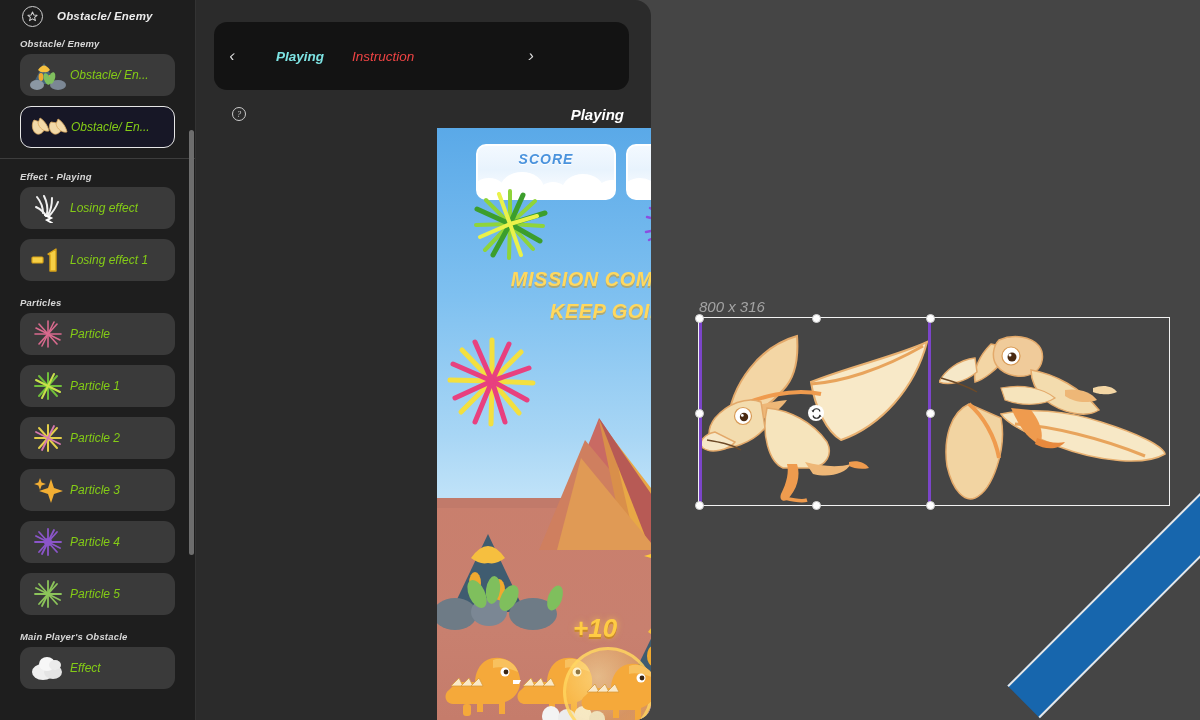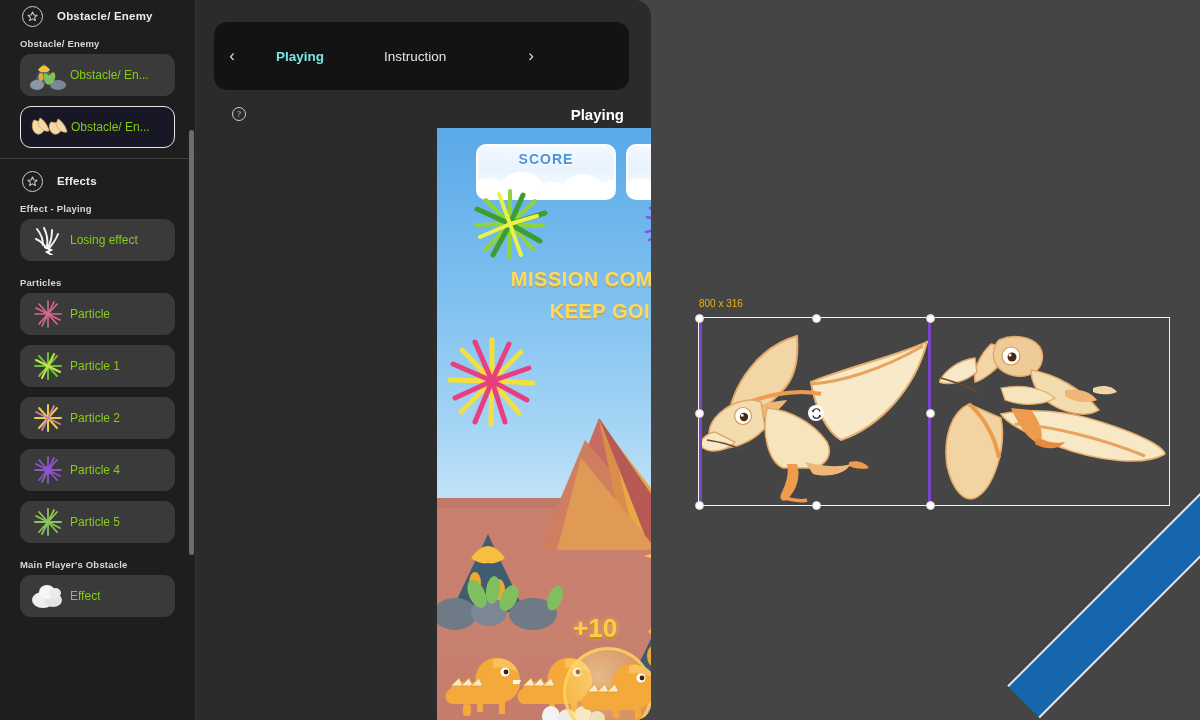--- a/index.html
+++ b/index.html
@@ -2,21 +2,21 @@
 <html><head>
 <meta charset="utf-8">
 <style>
   * { box-sizing: border-box; margin: 0; padding: 0; }
   html, body {
     width: 1200px; height: 720px;
     background: #454545;
     font-family: "Liberation Sans", sans-serif;
     overflow: hidden;
   }
-  #root { position: relative; width: 1200px; height: 520px; }
+  #root { position: relative; width: 1200px; height: 520px; font-style: italic; }
 
   
   .sidebar {
     position: absolute; left: 0; top: 0;
     width: 196px; height: 720px;
     background: #1e1e1e;
     overflow: hidden;
   }
   .side-section { position: relative; }
   .side-head {
@@ -94,21 +94,21 @@
     width: 28px; text-align: center;
     color: #dcdcdc; font-size: 17px; cursor: pointer;
     user-select: none;
   }
   .tb-arrow.left { margin-left: 4px; }
   .tabs { flex: 1; display: flex; align-items: center; }
   .tab {
     font-size: 13.5px; cursor: pointer; white-space: nowrap;
   }
   .tab.playing { color: #7de3e3; font-weight: bold; margin-left: 30px; }
-  .tab.instruction { color: #e5e5e5; margin-left: 60px; }
+  .tab.instruction { color: #ef4444; margin-left: 28px; }
   .preview-btn {
     position: absolute; right: 0; top: 0;
     width: 100px; height: 68px;
     background: #2b2b2b; border-radius: 13px;
     display: flex; align-items: center; justify-content: center;
     cursor: pointer;
   }
   .play-tri { margin-right: 8px; display: block; }
   .preview-label { color: #f0f0f0; font-size: 12.5px; }
 
@@ -181,21 +181,21 @@
   }
 
   
   .workspace {
     position: absolute; left: 651px; top: 0;
     width: 549px; height: 720px;
     background: #454545;
   }
   .size-label {
     position: absolute; left: 699px; top: 298px;
-    color: #eab308; font-size: 10px;
+    color: #a3a3a3; font-size: 15px;
   }
   .selbox {
     position: absolute; left: 698px; top: 317px;
     width: 472px; height: 189px;
     border: 1.3px solid #f2f2f2;
     background: #454545;
   }
   .frame-div {
     position: absolute; top: 0; width: 2.6px; height: 100%;
     background: #7b45c9;
@@ -267,43 +267,44 @@
                   <path d="M2 6 C-1 9 0 16 5 18 C9 19 13 15 13 11 L8 7 Z"></path>
                   <path d="M9 3 C13 5 17 11 18 16 C13 17 8 13 7 8 Z"></path>
                 </g>
               </svg>
             </div>
             <div class="lbl">Obstacle/ En...</div>
           </div>
         </div>
         <div class="sb-divider"></div>
         <div class="side-section">
-          <div class="side-head">
-            <div class="star-circle">
-              <svg width="11" height="11" viewBox="0 0 12 12">
-                <polygon points="6,1 7.5,4.4 11,4.7 8.3,7 9.2,10.5 6,8.6 2.8,10.5 3.7,7 1,4.7 4.5,4.4" fill="none" stroke="#cfcfcf" stroke-width="1.1" stroke-linejoin="round"></polygon>
-              </svg>
-            </div>
-            <div class="side-head-title">Effects</div>
-          </div>
           <div class="side-group-label">Effect - Playing</div>
           <div class="list-item">
             <div class="thumb">
               <svg width="34" height="30" viewBox="0 0 34 30">
                 <g stroke="#f0f0f0" stroke-width="2" stroke-linecap="round" fill="none">
                   <path d="M6 4 C10 9 12 14 12 20"></path>
                   <path d="M13 3 C16 9 17 15 16 21"></path>
                   <path d="M21 5 C21 11 20 17 17 22"></path>
                   <path d="M27 9 C25 14 22 19 18 23"></path>
                   <path d="M5 14 C9 16 13 19 15 23"></path>
                 </g>
                 <path d="M14 22 l6 3 l-4 2 l5 3" stroke="#fff" stroke-width="2" fill="none" stroke-linecap="round"></path>
               </svg>
             </div>
             <div class="lbl">Losing effect</div>
+          </div>
+          <div class="list-item">
+            <div class="thumb">
+              <svg width="36" height="28" viewBox="0 0 36 28">
+                <rect x="2" y="11" width="11" height="6" rx="1" fill="#f6cf45" stroke="#d8a318" stroke-width="1.2"></rect>
+                <path d="M18 8 L26 3 L26 25 L20 25 L20 9 Z" fill="#f6cf45" stroke="#d8a318" stroke-width="1.4" stroke-linejoin="round"></path>
+              </svg>
+            </div>
+            <div class="lbl">Losing effect 1</div>
           </div>
           <div class="side-group-label">Particles</div>
           <div class="list-item">
             <div class="thumb">
               <svg width="32" height="32" viewBox="0 0 32 32">
                 <g stroke="#d96a8e" stroke-width="1.6" stroke-linecap="round">
                   <line x1="16" y1="16" x2="16" y2="3"></line>
                   <line x1="16" y1="16" x2="25" y2="6"></line>
                   <line x1="16" y1="16" x2="29" y2="16"></line>
                   <line x1="16" y1="16" x2="25" y2="26"></line>
@@ -358,20 +359,31 @@
                 </g>
                 <g stroke="#d678b0" stroke-width="1.8" stroke-linecap="round">
                   <line x1="16" y1="16" x2="22" y2="4"></line>
                   <line x1="16" y1="16" x2="28" y2="22"></line>
                   <line x1="16" y1="16" x2="10" y2="28"></line>
                   <line x1="16" y1="16" x2="4" y2="10"></line>
                 </g>
               </svg>
             </div>
             <div class="lbl">Particle 2</div>
+          </div>
+          <div class="list-item">
+            <div class="thumb">
+              <svg width="30" height="30" viewBox="0 0 30 30">
+                <g fill="#f2ae33">
+                  <path d="M18 4 L21 13 L30 16 L21 19 L18 28 L15 19 L6 16 L15 13 Z"></path>
+                  <path d="M7 3 L8.6 7.4 L13 9 L8.6 10.6 L7 15 L5.4 10.6 L1 9 L5.4 7.4 Z"></path>
+                </g>
+              </svg>
+            </div>
+            <div class="lbl">Particle 3</div>
           </div>
           <div class="list-item">
             <div class="thumb">
               <svg width="32" height="32" viewBox="0 0 32 32">
                 <g stroke="#8b55c9" stroke-width="1.8" stroke-linecap="round">
                   <line x1="16" y1="16" x2="16" y2="3"></line>
                   <line x1="16" y1="16" x2="25" y2="6"></line>
                   <line x1="16" y1="16" x2="29" y2="16"></line>
                   <line x1="16" y1="16" x2="25" y2="26"></line>
                   <line x1="16" y1="16" x2="16" y2="29"></line>

